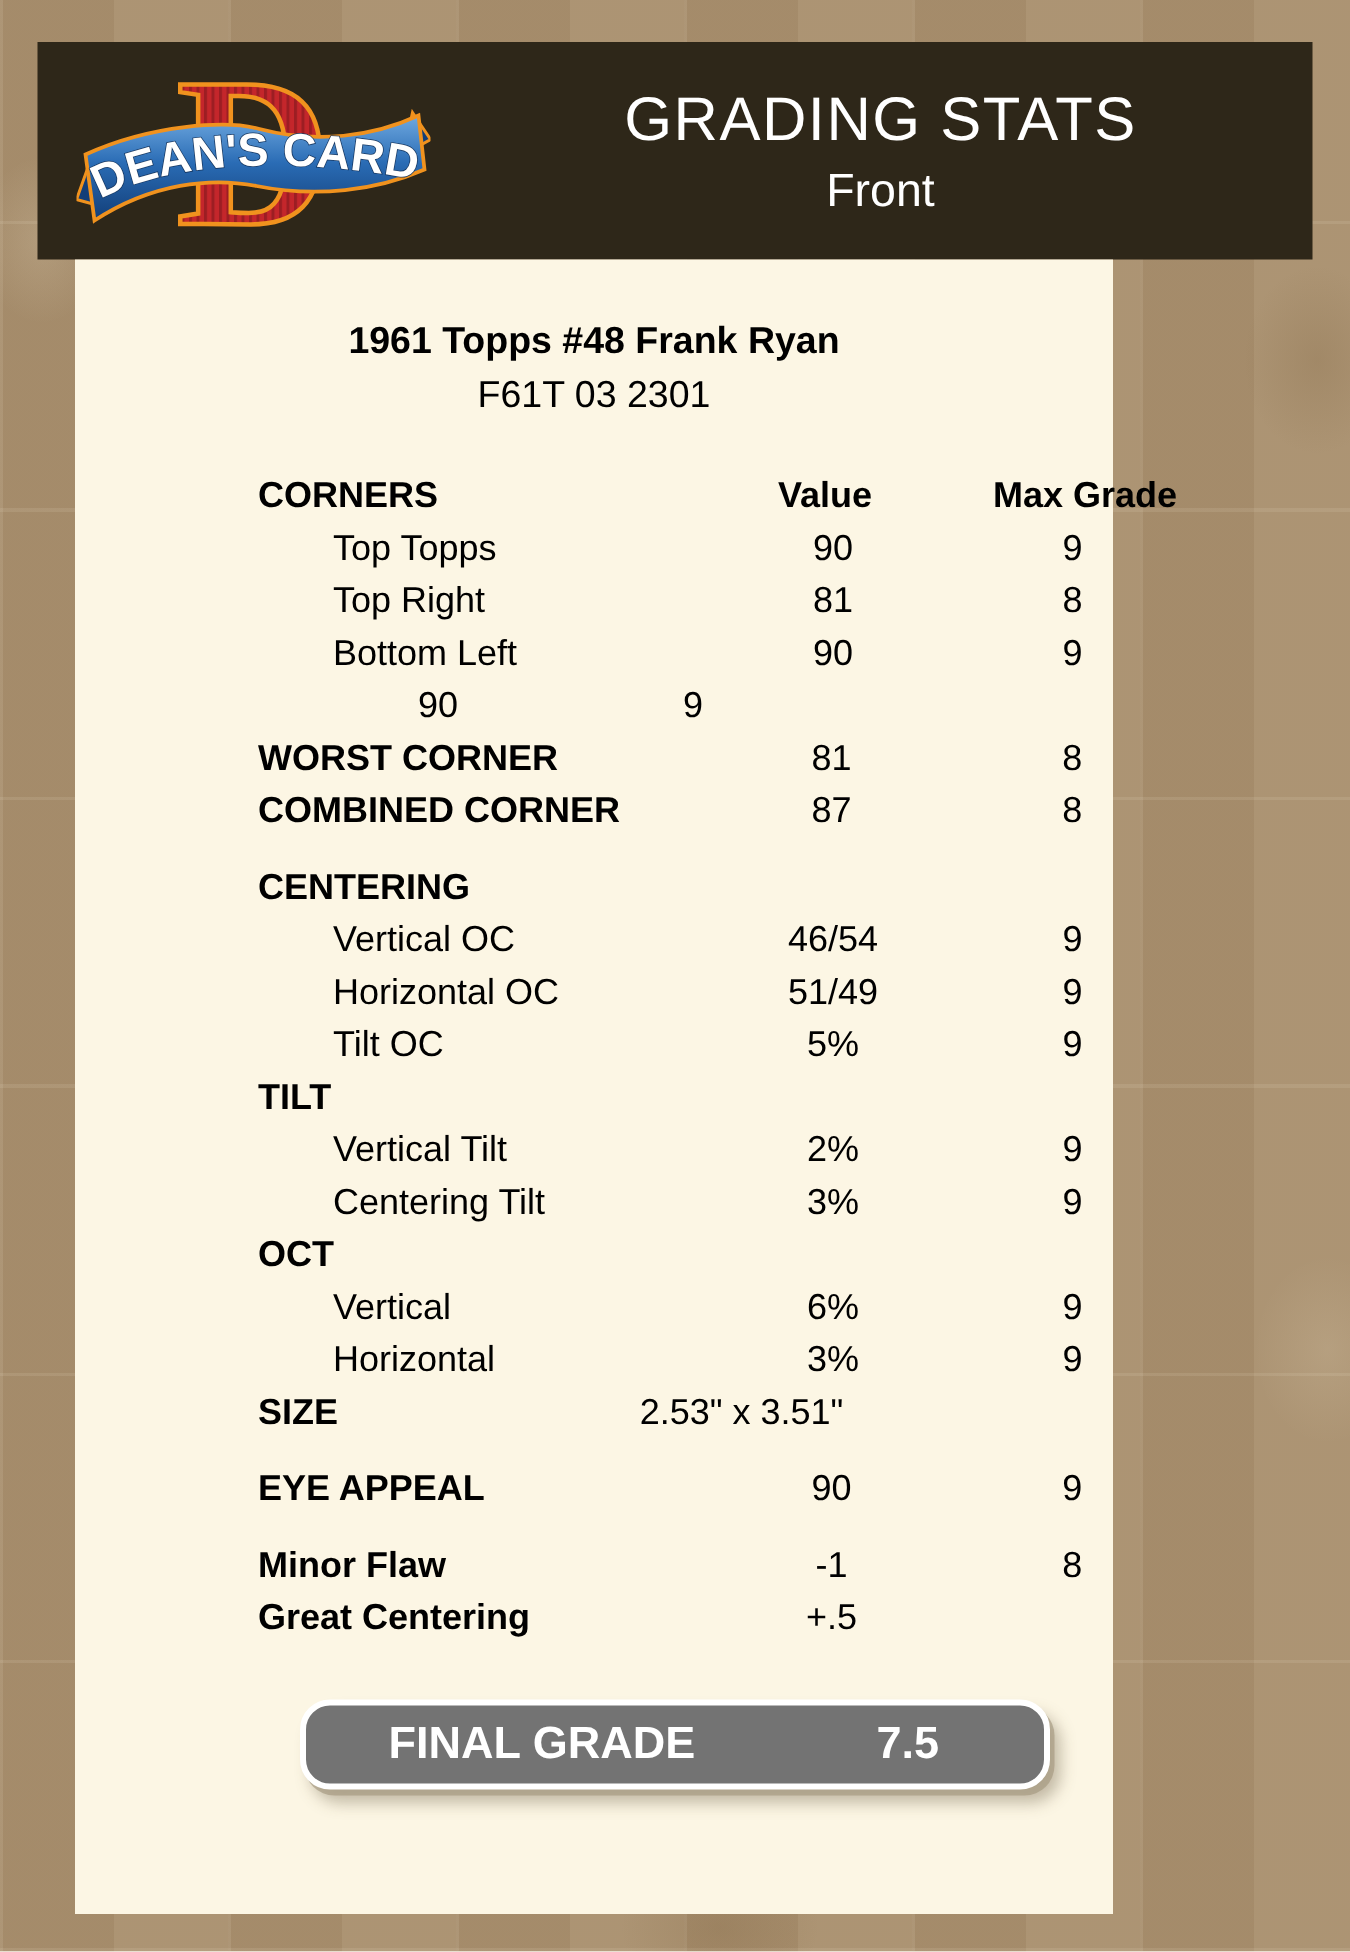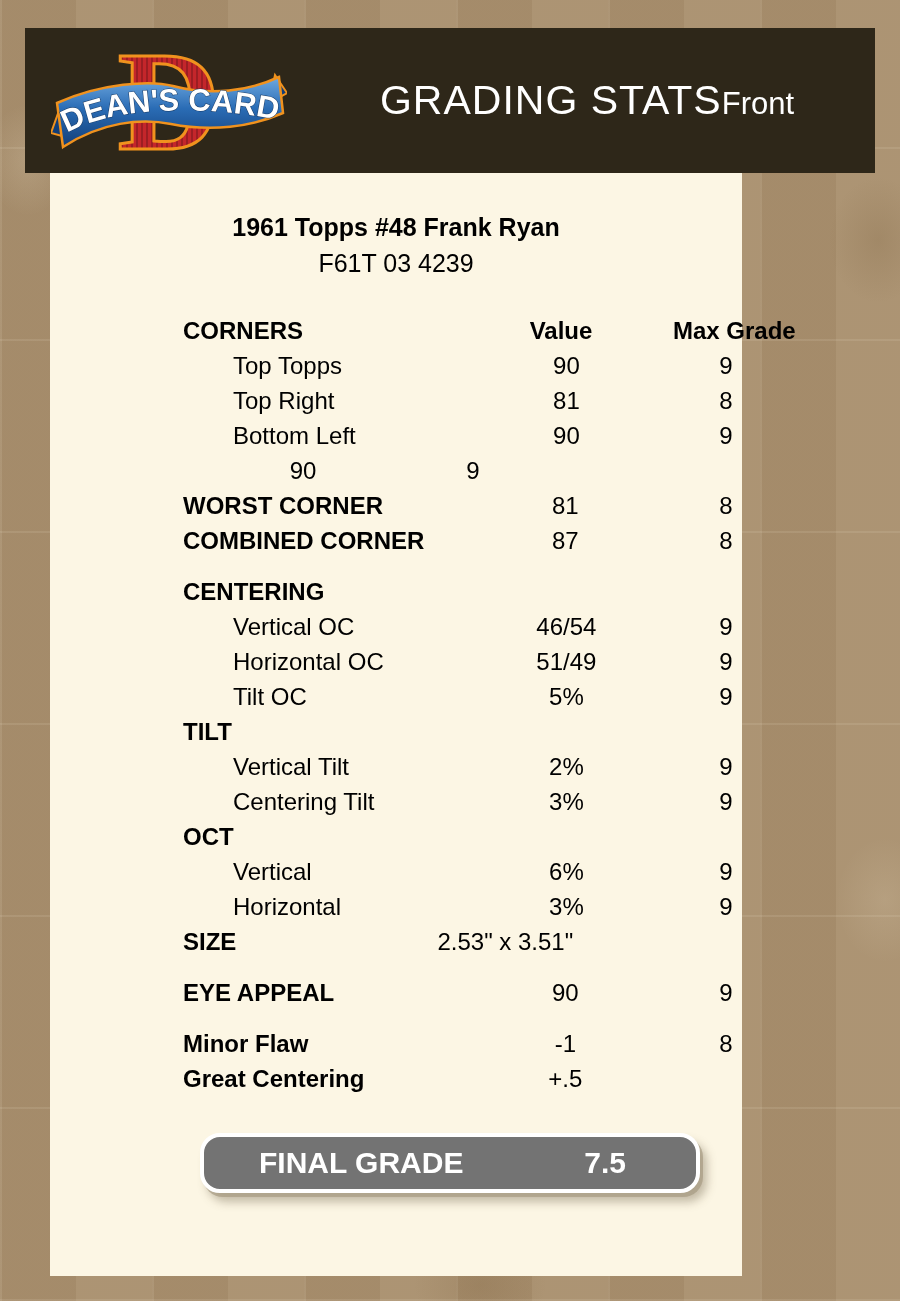--- a/index.html
+++ b/index.html
@@ -19,32 +19,32 @@
       repeating-linear-gradient(0deg, rgba(252,244,224,.10) 0 2px, rgba(252,244,224,0) 2px 192px),
       repeating-linear-gradient(90deg, rgba(120,92,58,.07) 0 76px, rgba(240,228,200,.06) 76px 152px);
   }
   .header-bar{
     position:absolute;left:25px;top:28px;width:850px;height:145px;
     background:#2e2719;
   }
   .logo{position:absolute;left:26px;top:5px;width:236px;height:135px;}
   .header-titles{
     position:absolute;left:290px;right:16px;top:0;height:100%;
-    display:flex;justify-content:center;align-items:center;
+    display:flex;flex-direction:column;justify-content:center;align-items:center;
     color:#ffffff;text-align:left;
   }
   .header-title{font-size:41px;font-weight:400;letter-spacing:1px;line-height:1.15;}
   .header-subtitle{font-size:31px;font-weight:400;margin-top:6px;}
   .stats-panel{
     position:absolute;left:50px;top:173px;width:692px;height:1103px;
     background:#fcf6e4;color:#000;
   }
   .card-title{padding-top:40px;text-align:center;font-size:25px;font-weight:bold;line-height:28px;}
   .card-code{text-align:center;font-size:25px;line-height:28px;margin-top:8px;}
-  .grading-table{position:absolute;left:11px;top:140px;width:100%;padding-left:20px;}
+  .grading-table{position:absolute;left:0;top:140px;width:100%;padding-left:20px;}
   .row{display:flex;height:35px;line-height:35px;font-size:24px;padding-left:102px;}
   .cell-label{width:285px;box-sizing:border-box;white-space:nowrap;}
   .cell-value{width:240px;text-align:center;white-space:nowrap;}
   .cell-max{width:100px;text-align:center;white-space:nowrap;}
   .bold .cell-label{font-weight:bold;}
   .hdr .cell-label,.hdr .cell-value,.hdr .cell-max{font-weight:bold;}
   .indent .cell-label{padding-left:50px;}
   .spacer{height:16px;}
   .wide .cell-value{transform:translateX(-60px);}
   .final-grade-button{
@@ -91,21 +91,21 @@
       </g>
     </svg>
     <div class="header-titles">
       <div class="header-title">GRADING STATS</div>
       <div class="header-subtitle">Front</div>
     </div>
   </div>
 
   <div class="stats-panel">
     <div class="card-title">1961 Topps #48 Frank Ryan</div>
-    <div class="card-code">F61T 03 4239</div>
+    <div class="card-code">F61T 03 2301</div>
 
     <div class="grading-table">
 
       <div class="row hdr">
         <div class="cell-label">CORNERS</div>
         <div class="cell-value">Value</div>
         <div class="cell-max">Max Grade</div>
       </div>
 
       <div class="row indent">

